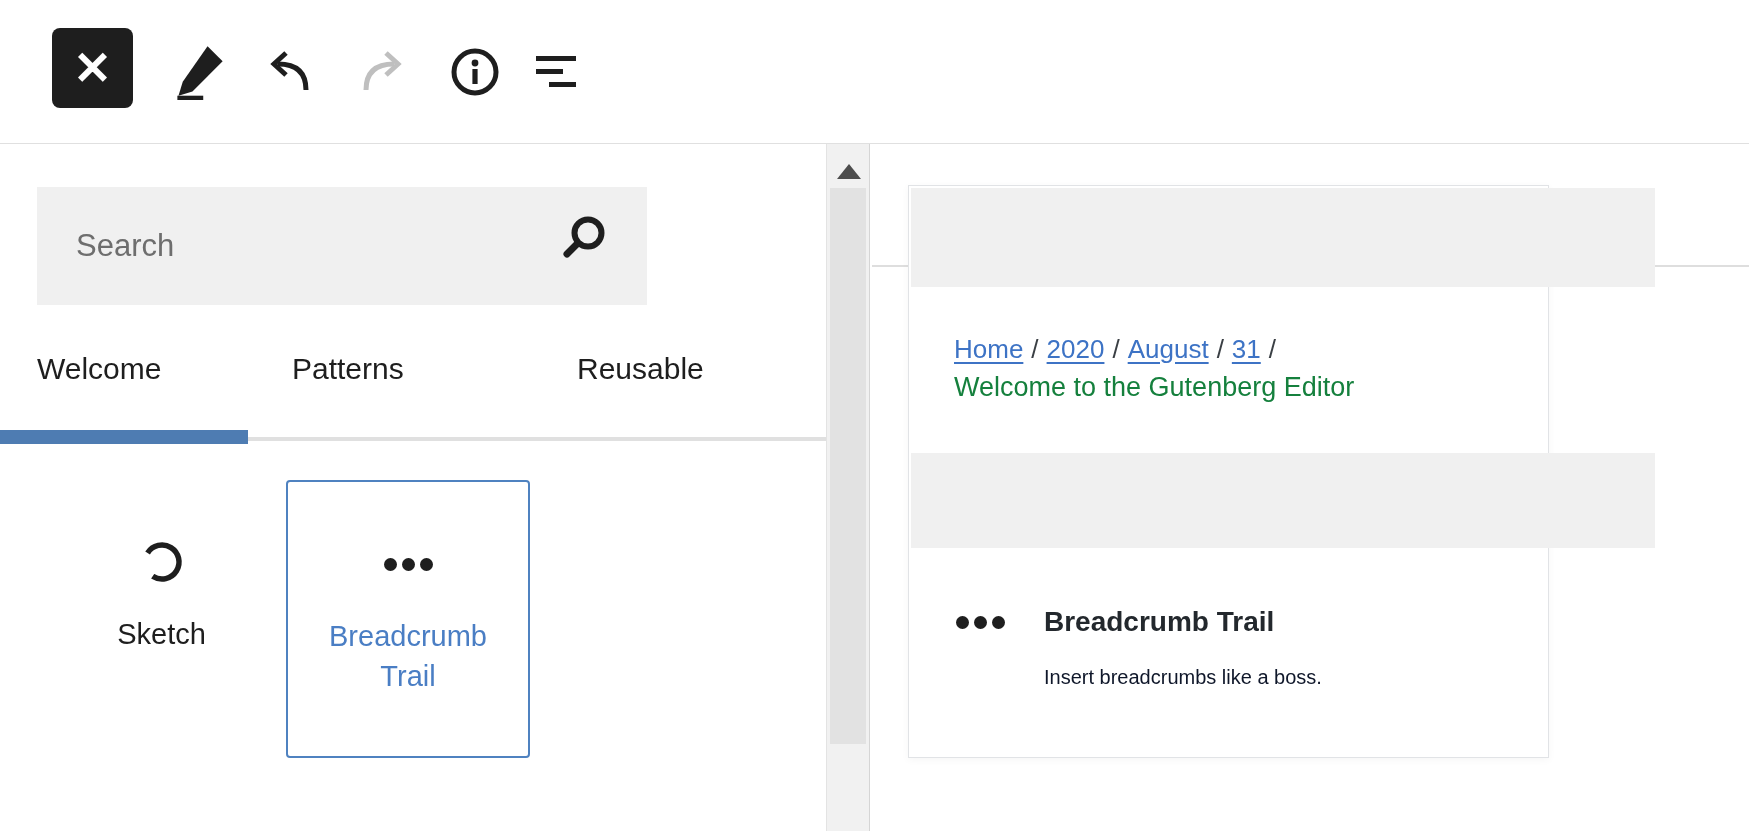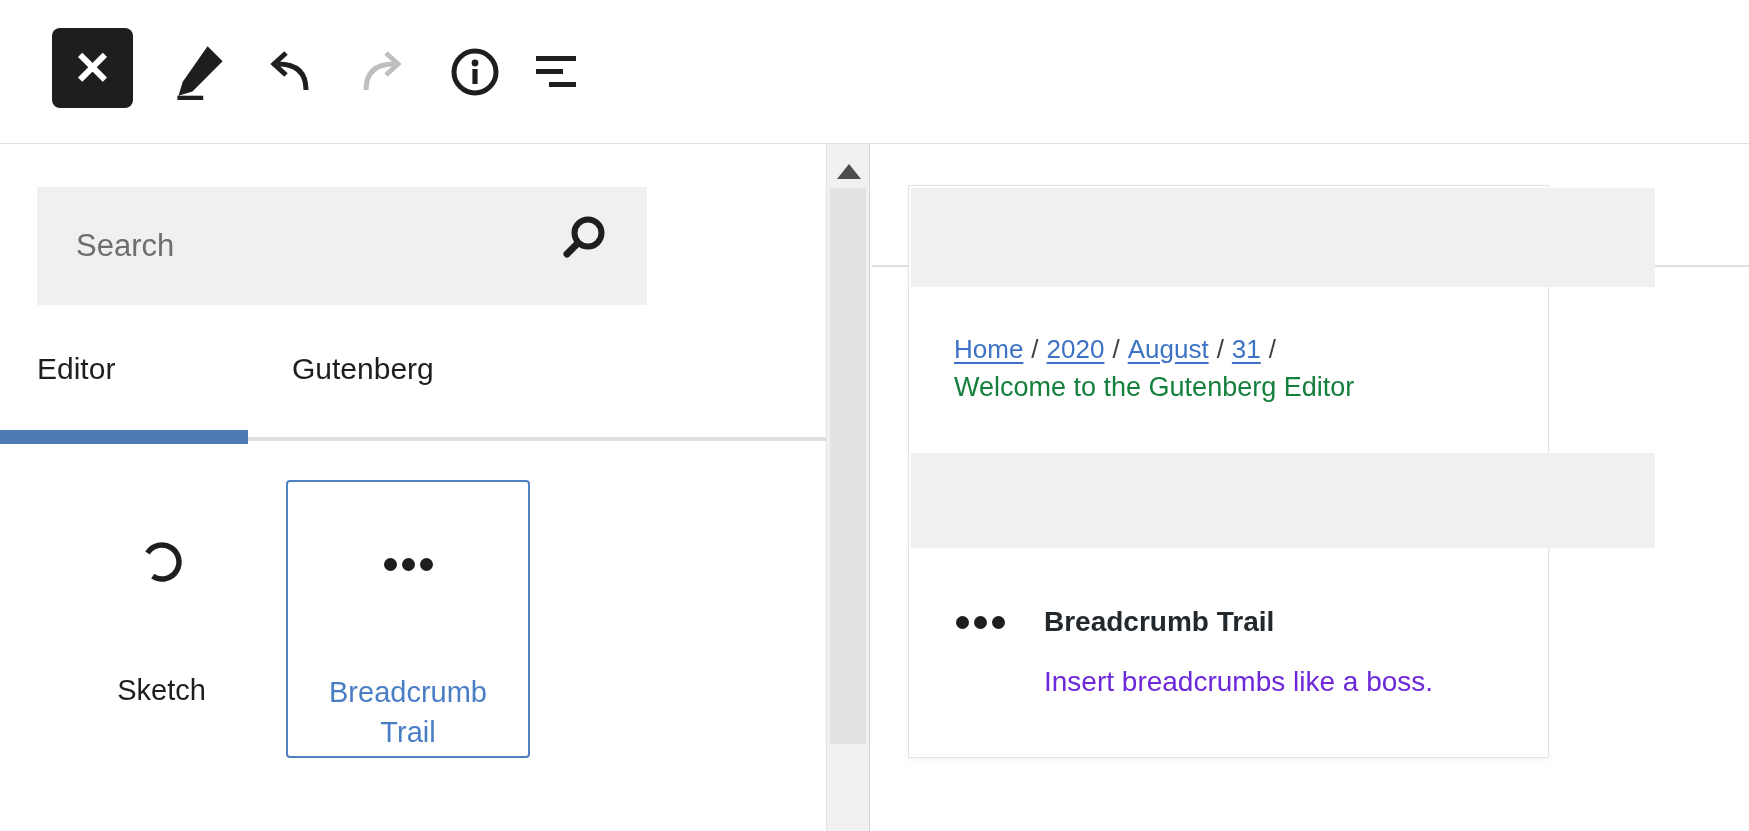--- a/index.html
+++ b/index.html
@@ -23,21 +23,21 @@
     padding:0 70px 0 39px;font-size:31px;color:#1e1e1e;font-family:"Liberation Sans",sans-serif;}
   .search-input::placeholder{color:#6e6e6e;opacity:1;}
   .search-icon{position:absolute;right:38px;top:26px;width:52px;height:52px;}
 
   .tab{top:352px;height:46px;font-size:30px;color:#1e1e1e;cursor:pointer;white-space:nowrap;}
   .tabs-rule{left:0;top:437px;width:826px;height:3.5px;background:#e0e0e0;}
   .tabs-active-bar{left:0;top:430px;width:248px;height:14px;background:#4e7cb2;}
 
   .tile{top:480px;height:278px;border-radius:4px;display:flex;flex-direction:column;align-items:center;cursor:pointer;}
   .tile-icon-wrap{margin-top:62px;height:40px;display:flex;align-items:center;justify-content:center;}
-  .tile-label{margin-top:88px;font-size:29px;line-height:40px;text-align:center;width:100%;}
+  .tile-label{margin-top:32px;font-size:29px;line-height:40px;text-align:center;width:100%;}
   .tile-selected{border:2px solid #4f82c0;}
   .tile-selected .tile-label{color:#4a7ec4;}
   .dots{display:flex;gap:5px;align-items:center;}
   .dots span{width:13px;height:13px;border-radius:50%;background:#1e1e1e;display:block;}
 
   
   .scrollbar{left:826px;top:144px;width:44px;height:687px;background:#f1f1f1;
     border-left:1px solid #e3e3e3;border-right:1.5px solid #d5d5d5;}
   .sb-up{left:0;top:10px;width:44px;height:34px;display:flex;align-items:center;justify-content:center;cursor:pointer;}
   .sb-up-glyph{width:0;height:0;border-left:12px solid transparent;border-right:12px solid transparent;border-bottom:15px solid #4d4d4d;}
@@ -48,21 +48,21 @@
   .preview-panel{left:908px;top:185px;width:641px;height:573px;background:#fff;
     border:1.5px solid #e1e3e6;z-index:2;box-shadow:0 2px 8px rgba(0,0,0,0.04);}
   .pv-strip1{left:1.5px;top:1.5px;width:744px;height:99px;background:#f0f0f0;}
   .pv-strip2{left:1.5px;top:267px;width:744px;height:95px;background:#f0f0f0;}
   .pv-breadcrumb{left:45px;top:148px;font-size:26px;color:#3a3f44;white-space:nowrap;}
   .pv-breadcrumb a{color:#3d73c5;text-decoration:underline;text-underline-offset:4px;}
   .pv-sep{color:#3a3f44;padding:0 8px;}
   .pv-title{left:45px;top:186px;font-size:27px;color:#15803d;white-space:nowrap;}
   .pv-dots{left:47px;top:430px;}
   .pv-block-title{left:135px;top:420px;font-size:28px;font-weight:bold;color:#23282d;white-space:nowrap;}
-  .pv-block-desc{left:135px;top:480px;font-size:28px;color:#6d28d9;white-space:nowrap;text-align:center;}
+  .pv-block-desc{left:135px;top:480px;font-size:20px;color:#0f172a;white-space:nowrap;text-align:center;}
 
   svg{display:block;}
 </style>
 </head>
 <body>
 
 <div class="screen">
 
   <div class="abs toolbar">
 
@@ -123,22 +123,23 @@
     <div class="abs search-box" style="left:37px;top:43px;">
       <input class="search-input" type="text" placeholder="Search" style="">
       <span class="search-icon">
         <svg width="52" height="52" viewBox="0 0 52 52">
           <circle cx="31" cy="20" r="13.5" fill="none" stroke="#1e1e1e" stroke-width="6"></circle>
           <line x1="20" y1="31" x2="10" y2="41" stroke="#1e1e1e" stroke-width="7" stroke-linecap="round"></line>
         </svg>
       </span>
     </div>
 
-    <div class="abs tab" style="left:37px;top:208px;">Editor</div>
-    <div class="abs tab" style="left:292px;top:208px;">Gutenberg</div>
+    <div class="abs tab" style="left:37px;top:208px;">Welcome</div>
+    <div class="abs tab" style="left:292px;top:208px;">Patterns</div>
+    <div class="abs tab" style="left:577px;top:208px;">Reusable</div>
     <div class="abs tabs-rule" style="top:293px;"></div>
     <div class="abs tabs-active-bar" style="top:286px;"></div>
 
     <div class="abs tile" style="left:36px;top:336px;width:251px;">
       <div class="tile-icon-wrap">
         <span>
           <svg width="44" height="44" viewBox="0 0 44 44">
             <circle cx="22" cy="22" r="17" fill="none" stroke="#1e1e1e" stroke-width="5.5" stroke-dasharray="80 27" transform="rotate(-148 22 22)"></circle>
           </svg>
         </span>

